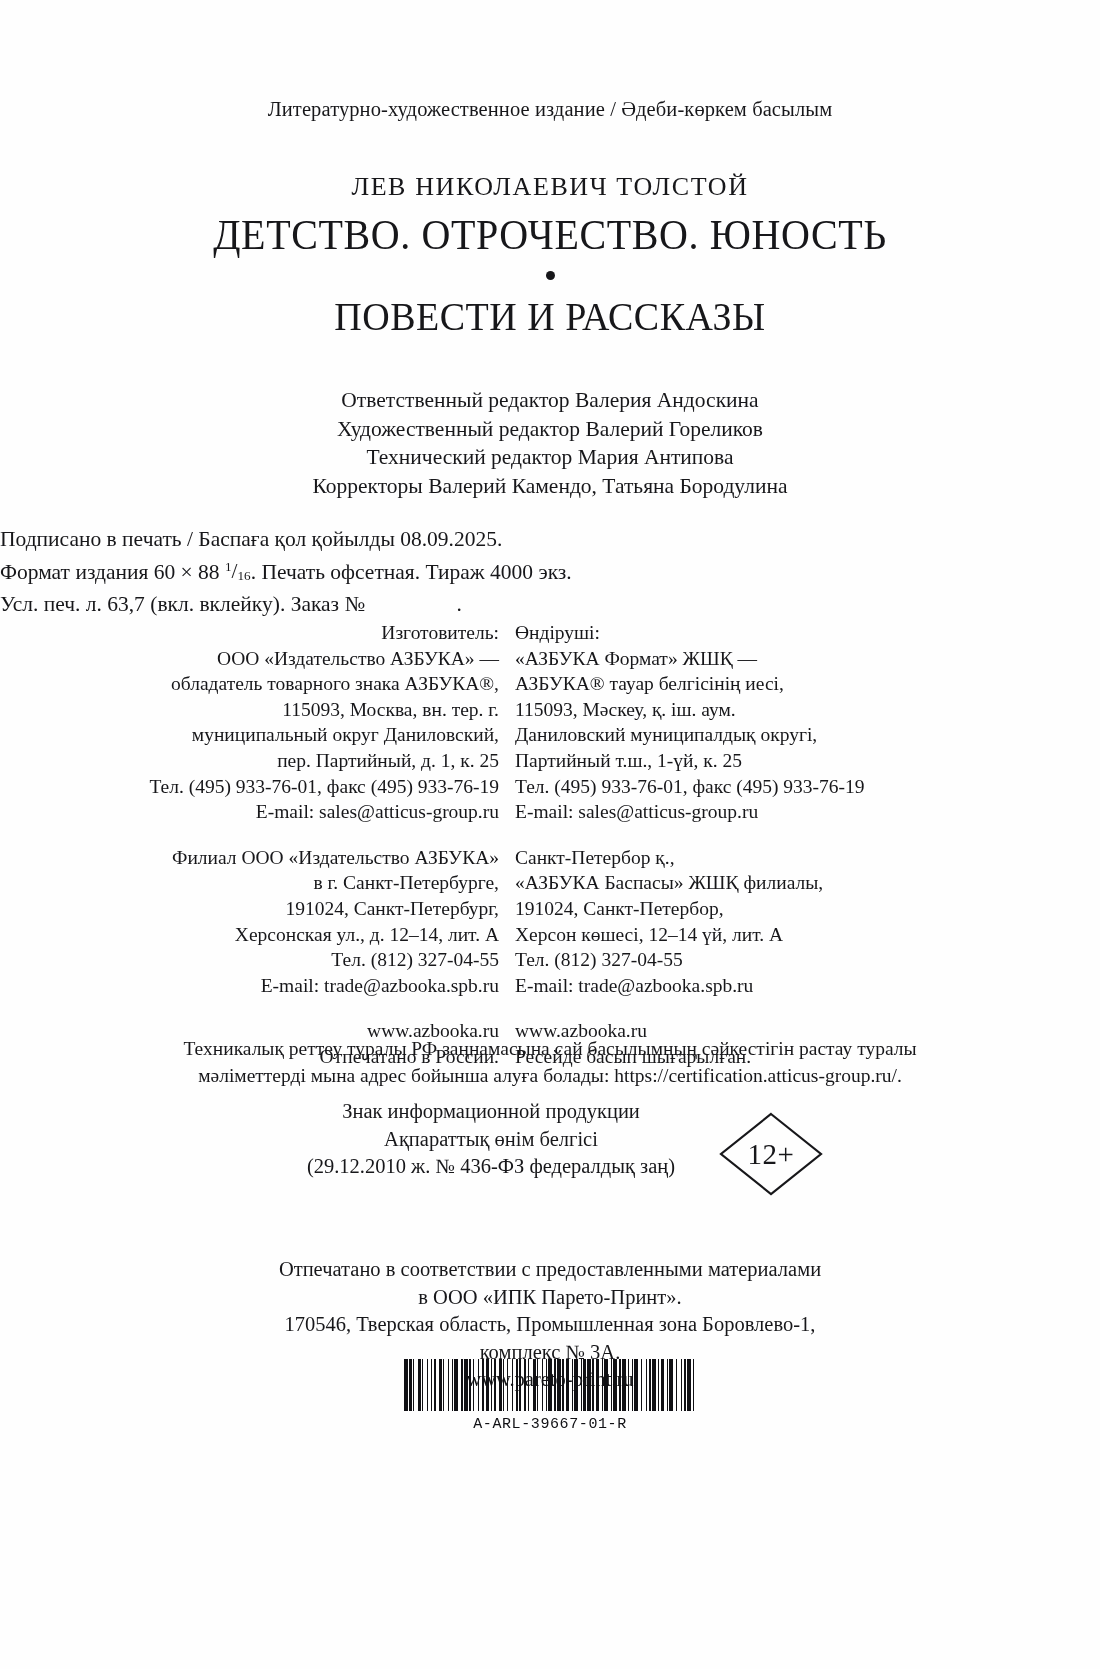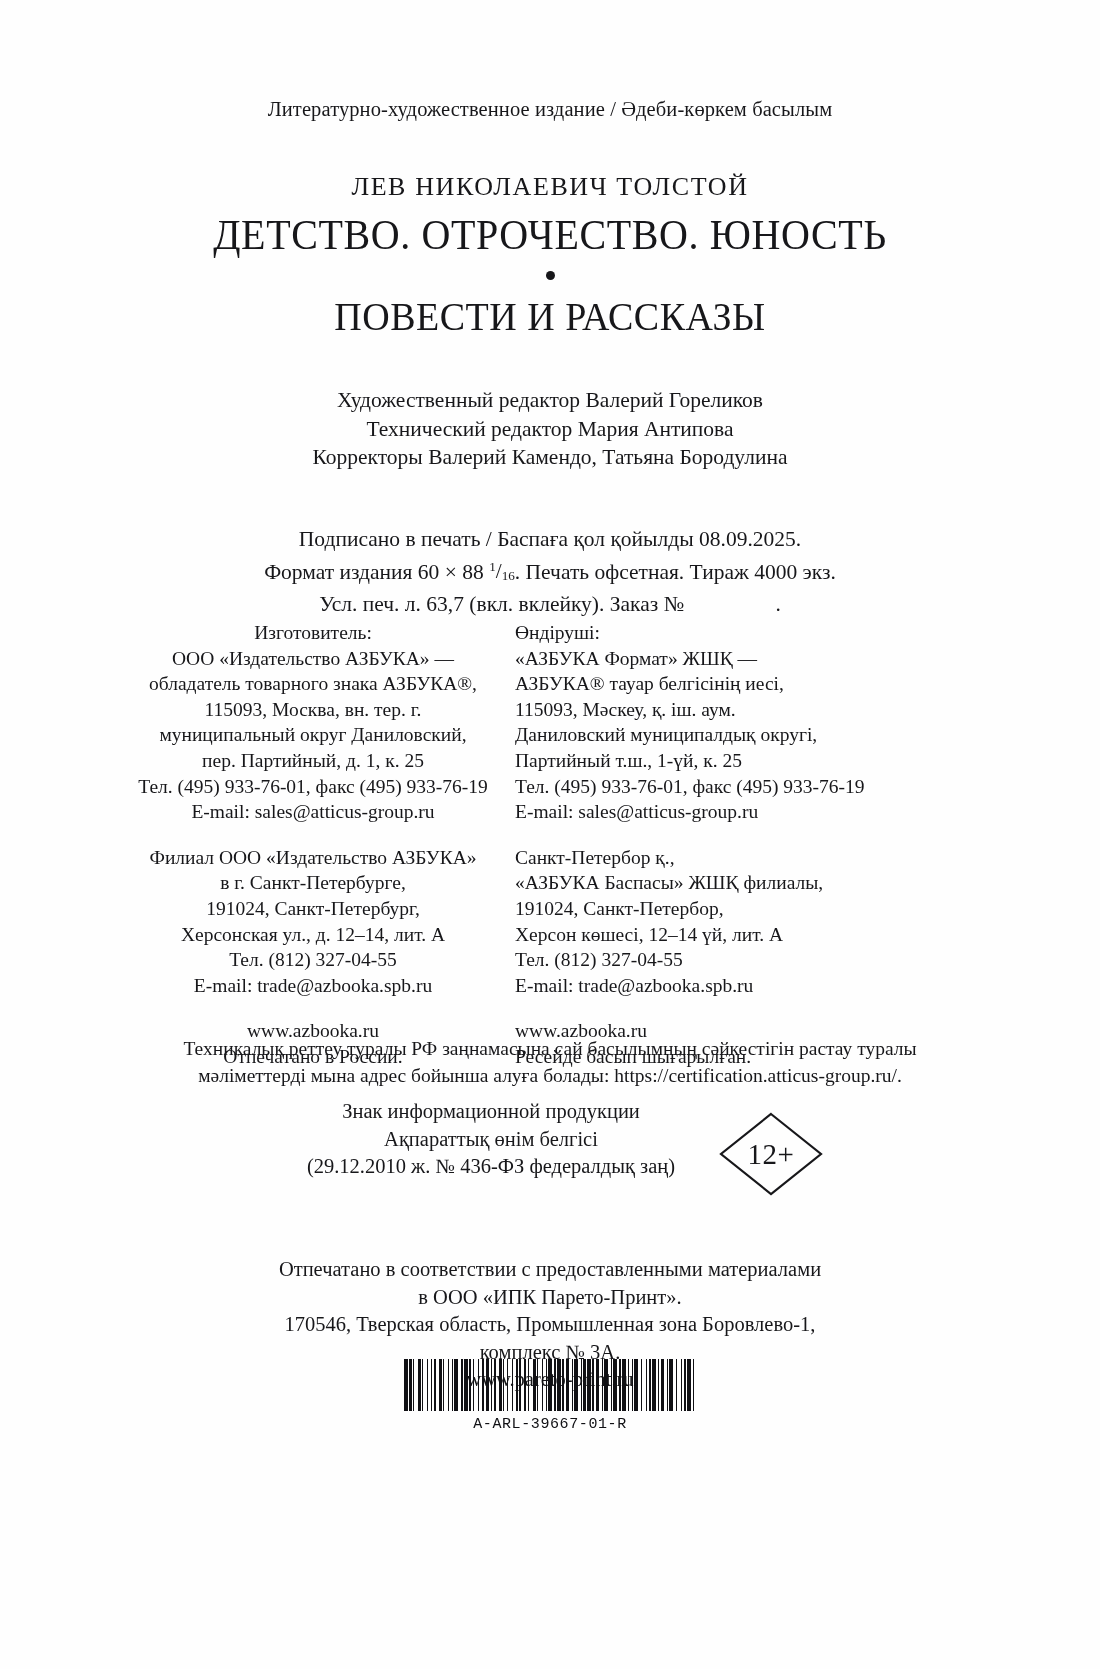--- a/index.html
+++ b/index.html
@@ -88,21 +88,21 @@
     top: 386px;
     text-align: center;
     font-size: 21.5px;
     line-height: 28.5px;
   }
 
   .printspec {
     position: absolute;
     left: 0; right: 0;
     top: 525px;
-    text-align: center;
+    text-align: left;
     font-size: 21.5px;
     line-height: 28.5px;
   }
   .frac {
     font-size: 0.99em;
     white-space: nowrap;
   }
   .frac sup { font-size: 0.62em; vertical-align: 0.52em; }
   .frac sub { font-size: 0.62em; vertical-align: -0.12em; }
   .gap-order { display: inline-block; width: 86px; }
@@ -113,21 +113,21 @@
     top: 620px;
     left: 0;
     width: 1100px;
     display: flex;
     justify-content: center;
     align-items: flex-start;
     gap: 0px;
   }
   .col-ru {
     width: 386px;
-    text-align: center;
+    text-align: right;
     font-size: 19.5px;
     line-height: 25.6px;
     padding-right: 14px;
     box-sizing: border-box;
   }
   .col-kk {
     width: 460px;
     text-align: left;
     font-size: 19.5px;
     line-height: 25.6px;
@@ -235,20 +235,21 @@
 
   <div class="title-main">ДЕТСТВО. ОТРОЧЕСТВО. ЮНОСТЬ</div>
 
   <div class="title-dot">
     <span></span>
   </div>
 
   <div class="title-sub">ПОВЕСТИ И РАССКАЗЫ</div>
 
   <div class="editors">
+    <div>Ответственный редактор Валерия Андоскина</div>
     <div>Художественный редактор Валерий Гореликов</div>
     <div>Технический редактор Мария Антипова</div>
     <div>Корректоры Валерий Камендо, Татьяна Бородулина</div>
   </div>
 
   <div class="printspec">
     <div>Подписано в печать / Баспаға қол қойылды 08.09.2025.</div>
     <div>
       <span>Формат издания 60 × 88 </span><span class="frac"><sup>1</sup>/<sub>16</sub></span><span>. Печать офсетная. Тираж 4000 экз.</span>
     </div>

